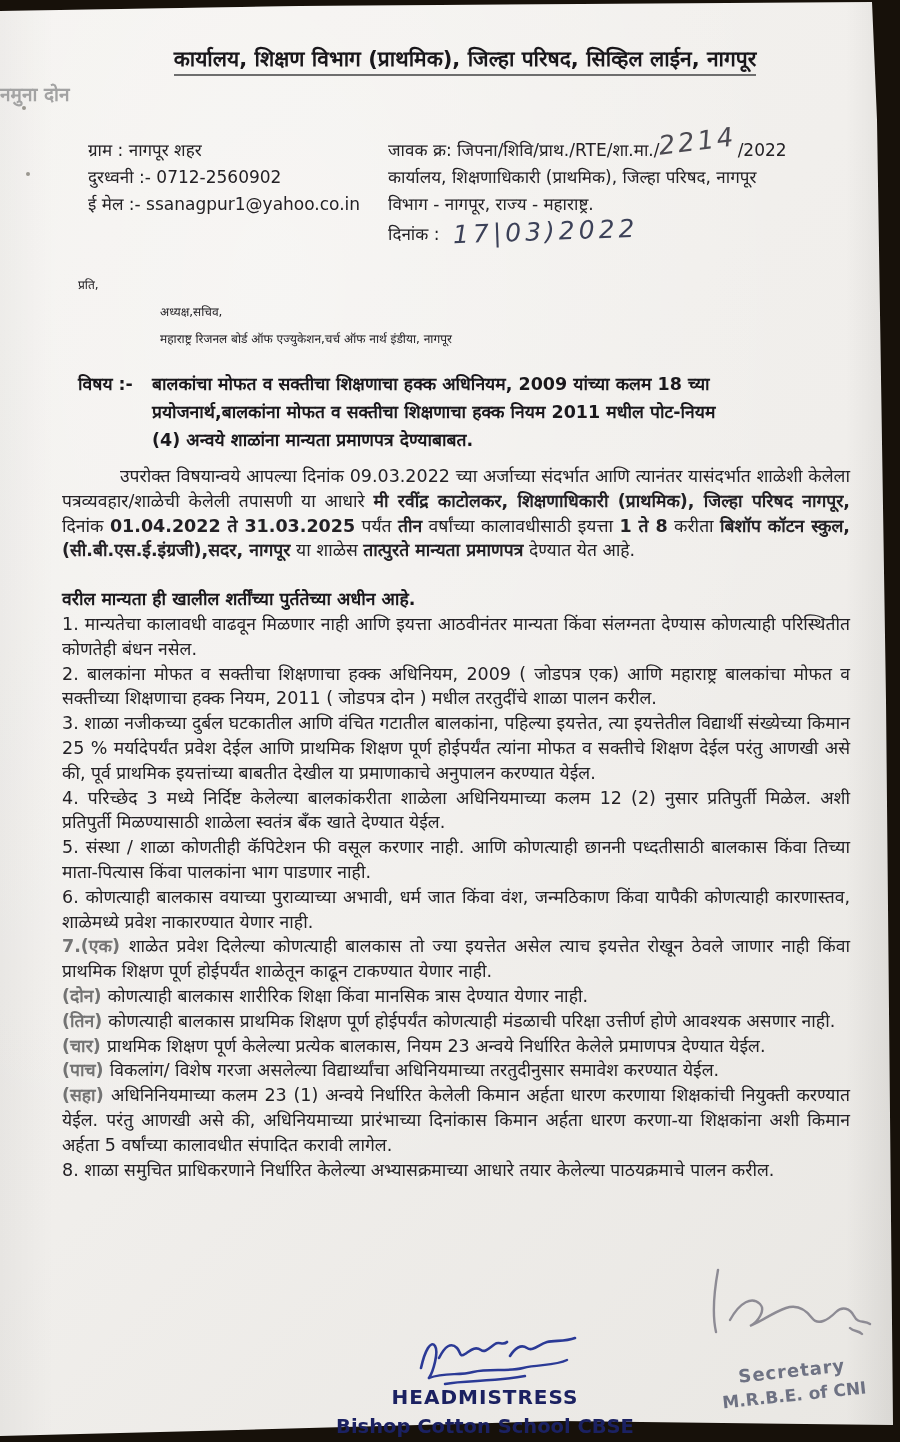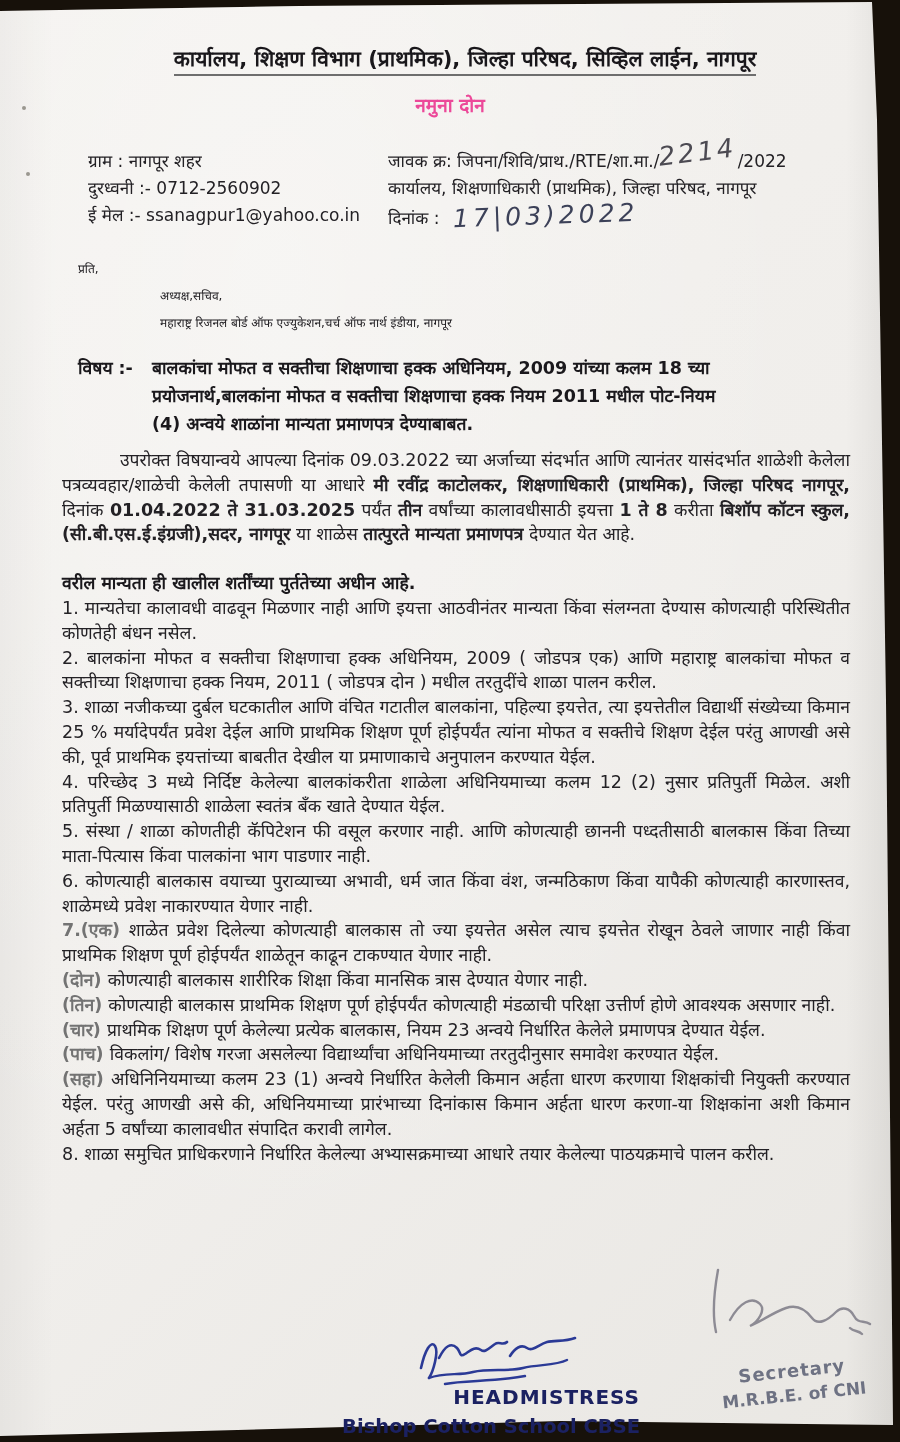--- a/index.html
+++ b/index.html
@@ -10,36 +10,36 @@
     background:linear-gradient(135deg,#f4f2ef 0%,#f0eeeb 55%,#e9e7e3 100%);
     clip-path:polygon(0px 11px,300px 6px,872px 2px,877px 120px,886px 700px,893px 1425px,560px 1421px,200px 1431px,0px 1436px);
   }
   .paper::after{content:"";position:absolute;inset:0;
     background:radial-gradient(ellipse at 30% 20%, rgba(255,255,255,.35), rgba(0,0,0,0) 60%),
                linear-gradient(to right, rgba(0,0,0,.04), rgba(0,0,0,0) 6%, rgba(0,0,0,0) 94%, rgba(0,0,0,.08));
   }
   .content{position:absolute;left:0;top:0;width:900px;color:#232125;}
   .doc-title{margin:44px 40px 0 70px;text-align:center;font-size:21px;font-weight:bold;color:#19171b;}
   .doc-title .u{border-bottom:2.5px solid #6e6e6e;padding-bottom:3px;}
-  .doc-subtitle{margin-top:20px;text-align:center;font-size:19px;font-weight:bold;color:#ec4899;}
+  .doc-subtitle{margin-top:9px;font-size:19px;font-weight:bold;color:#a3a3a3;}
   .contact-row{display:flex;margin:30px 40px 0 88px;font-size:17px;line-height:27px;}
   .contact-left{width:300px;flex:none;}
   .contact-right{flex:1;}
   .hand-num{display:inline-block;font-size:26px;line-height:10px;color:#4c4a52;transform:rotate(-7deg) translateY(-6px);letter-spacing:3px;font-style:italic;}
   .hand-date{display:inline-block;font-size:25px;color:#3c4158;letter-spacing:4px;font-style:italic;transform:rotate(-2deg);margin-left:14px;}
   .addressee{margin:24px 40px 0 78px;font-size:12px;line-height:27px;}
   .addressee .ind{padding-left:82px;}
   .subject{display:flex;margin:17px 52px 0 78px;font-weight:bold;font-size:17.5px;line-height:28px;color:#1a181c;}
   .subject-label{flex:none;width:74px;}
   .body-text{margin:10px 50px 0 62px;font-size:17.5px;line-height:24.8px;text-align:justify;}
   .body-para{text-indent:58px;margin:0;}
   .cond-heading{font-weight:bold;margin-top:24px;color:#1a181c;}
   .cond{margin:0;text-align:justify;}
   .cond .cl-b{font-weight:bold;color:#737373;}
-  .sig-center{position:absolute;left:330px;top:1385px;width:310px;text-align:right;color:#1b2161;font-weight:bold;}
+  .sig-center{position:absolute;left:330px;top:1385px;width:310px;text-align:center;color:#1b2161;font-weight:bold;}
   .sig-center .l1{font-size:20px;letter-spacing:1px;}
   .sig-center .l2{font-size:19.5px;margin-top:6px;}
   .sig-svg-center{position:absolute;left:415px;top:1332px;}
   .sig-right{position:absolute;left:688px;top:1360px;width:210px;text-align:center;color:#6e7283;font-weight:bold;transform:rotate(-6deg);}
   .sig-right .l1{font-size:18px;letter-spacing:1px;}
   .sig-right .l2{font-size:17px;margin-top:4px;}
   .sig-svg-right{position:absolute;left:700px;top:1262px;}
   .dot{position:absolute;width:4px;height:4px;border-radius:50%;background:#9a978f;}
 </style>
 </head>
@@ -58,20 +58,21 @@
 
     <div class="contact-row">
       <div class="contact-left">
         <div>ग्राम : नागपूर शहर</div>
         <div>दुरध्वनी :- 0712-2560902</div>
         <div>ई मेल :- ssanagpur1@yahoo.co.in</div>
       </div>
       <div class="contact-right">
         <div><span>जावक क्र: जिपना/शिवि/प्राथ./RTE/शा.मा./</span><span class="hand-num">2214</span><span>/2022</span></div>
         <div>कार्यालय, शिक्षणाधिकारी (प्राथमिक), जिल्हा परिषद, नागपूर</div>
+        <div>विभाग - नागपूर,  राज्य - महाराष्ट्र.</div>
         <div><span>दिनांक :</span><span class="hand-date">17|03)2022</span></div>
       </div>
     </div>
 
     <div class="addressee">
       <div>प्रति,</div>
       <div class="ind">अध्यक्ष,सचिव,</div>
       <div class="ind">महाराष्ट्र रिजनल बोर्ड ऑफ एज्युकेशन,चर्च ऑफ नार्थ इंडीया, नागपूर</div>
     </div>
 

